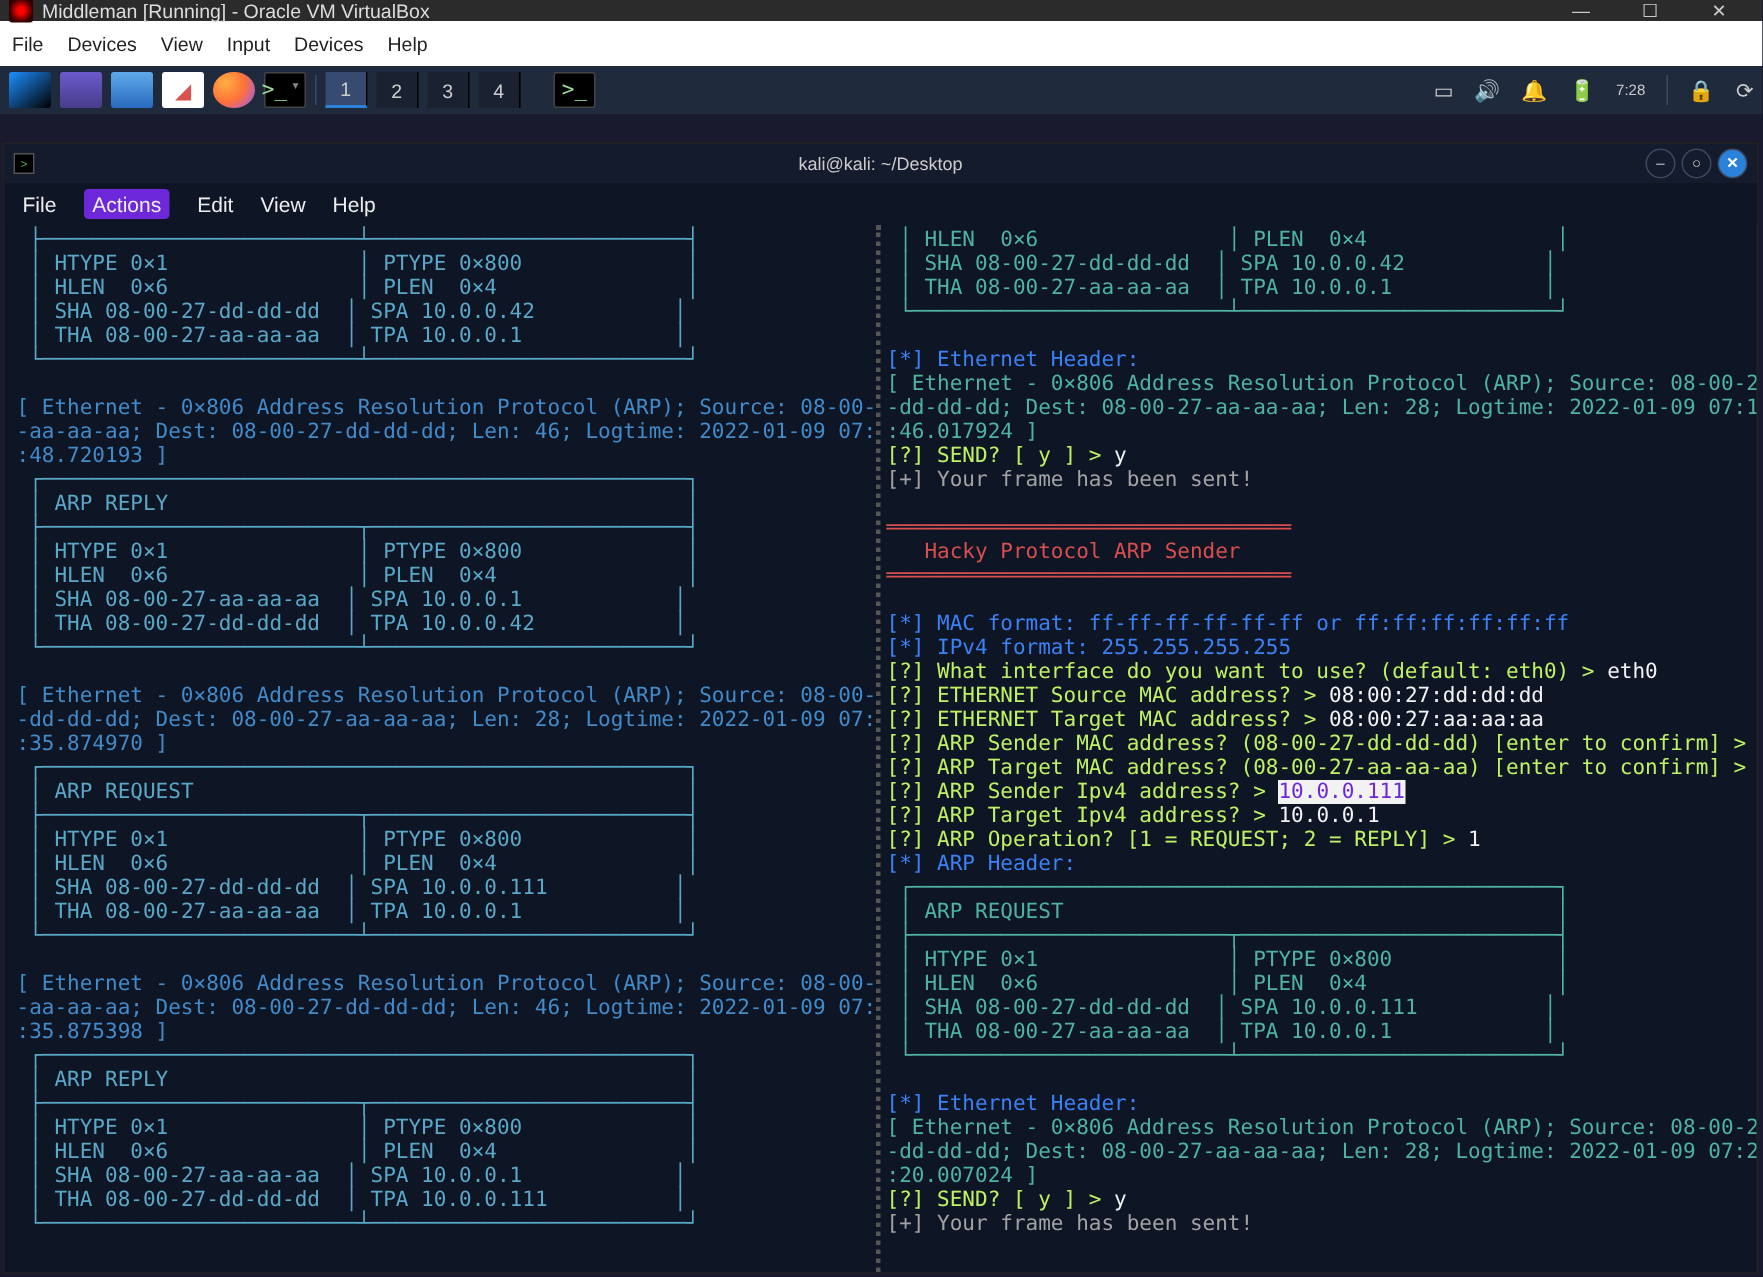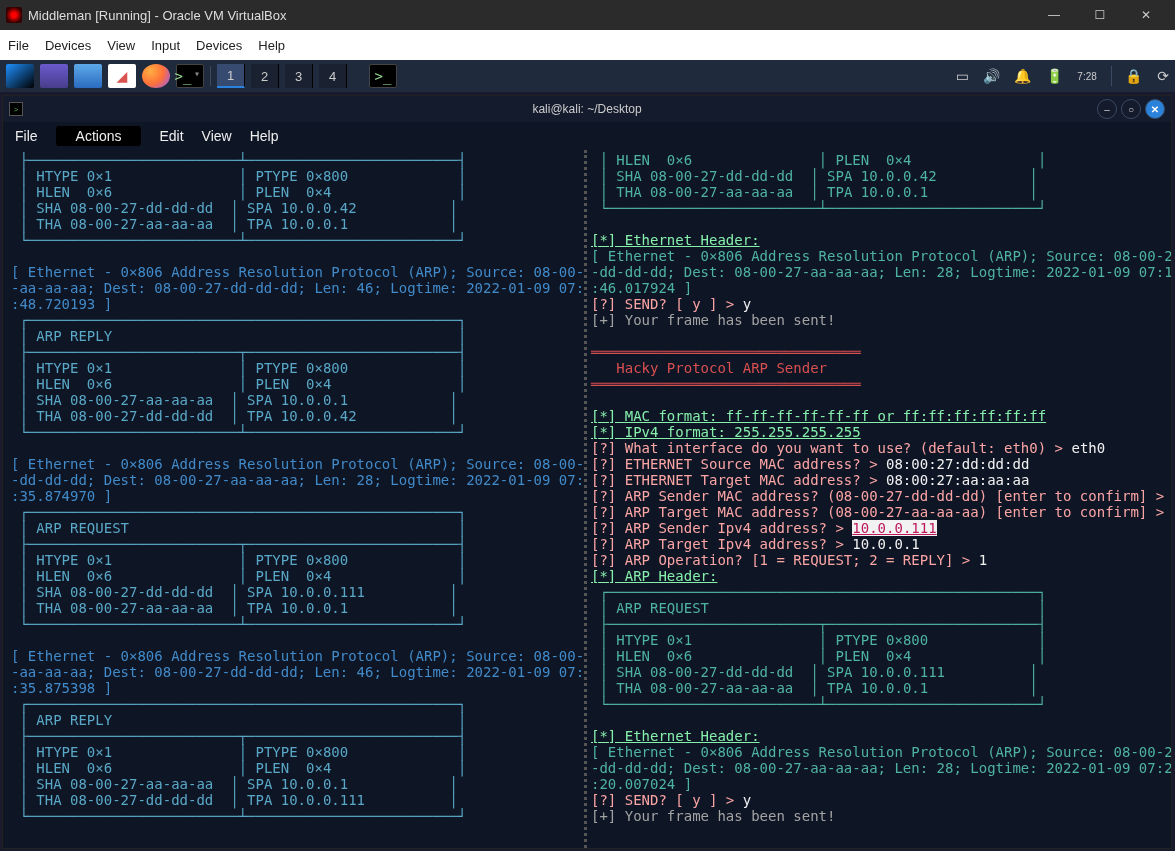--- a/index.html
+++ b/index.html
@@ -1,18 +1,18 @@
 <!DOCTYPE html>
 <html><head>
 <meta charset="utf-8">
 <style>
   * { margin:0; padding:0; box-sizing:border-box; }
   body { width:1175px; height:851px; background:#1a1a2e; font-family:sans-serif; overflow:hidden; }
   
-  .vb-title { height:30px; background:#2b2b2b; display:flex; align-items:center; padding:0 6px; color:#ddd; font-size:13px; }
+  .vb-title { height:14px; background:#2b2b2b; display:flex; align-items:center; padding:0 6px; color:#ddd; font-size:13px; }
   .vb-logo { width:16px; height:16px; background:radial-gradient(circle,#f00 20%,#300 70%); border-radius:2px; margin-right:6px; }
   .vb-title-text { flex:1; }
   .wincontrols { display:flex; gap:0; }
   .winbtn { width:46px; height:30px; display:flex; align-items:center; justify-content:center; color:#ccc; font-size:12px; }
   .vb-menu { height:30px; background:#fff; display:flex; align-items:center; padding:0 8px; gap:16px; color:#222; font-size:13px; }
   
   .panel { height:32px; background:#1f2a3d; display:flex; align-items:center; padding:0 6px; gap:6px; color:#ddd; font-size:13px; }
   .p-icon { width:28px; height:24px; display:flex; align-items:center; justify-content:center; border-radius:2px; font-size:14px; }
   .kali { background:linear-gradient(140deg,#1e90ff,#000); }
   .purple { background:linear-gradient(#6a5acd,#483d8b); }
@@ -32,34 +32,34 @@
   
   .termwin { position:absolute; left:2px; top:95px; width:1170px; height:754px; background:#0e1525; border:1px solid #222; }
   .termwin-title { height:26px; background:#141b2d; display:flex; align-items:center; padding:0 6px; color:#ccc; font-size:12px; }
   .tw-icon { width:14px; height:14px; background:#000; border:1px solid #555; margin-right:8px; display:flex; align-items:center; justify-content:center; color:#5a5; font-size:8px; }
   .tw-spacer { flex:1; }
   .tw-title { position:absolute; left:50%; transform:translateX(-50%); font-weight:normal; }
   .tw-btns { display:flex; gap:4px; }
   .tw-btn { width:20px; height:20px; border-radius:50%; border:1px solid #3a4a63; display:flex; align-items:center; justify-content:center; font-size:10px; color:#ccc; }
   .tw-btn.close { background:#2a82da; color:#fff; font-weight:bold; }
   .termwin-menu { height:28px; display:flex; align-items:center; padding:0 12px; gap:18px; color:#eee; font-size:14px; background:#0e1525; }
-  .termwin-menu span.hl { background:#000000; padding:2px 20px; border-radius:3px; }
+  .termwin-menu span.hl { background:#6d28d9; padding:2px 6px; border-radius:3px; }
   
   .termbody { padding:0; color:#ddd; font-family:"DejaVu Sans Mono","Menlo","Consolas",monospace; font-size:14px; line-height:16px; white-space:pre; display:flex; height:calc(100% - 54px); }
   .pane { width:50%; padding:2px 4px; overflow:hidden; }
   .pane.left { border-right:3px dotted #555; padding-left:8px; }
   .c-cyan { color:#5aa8c7; }
   .c-blue { color:#428bca; }
   .c-teal { color:#4fb3a3; }
-  .c-yel  { color:#86efac;text-decoration:underline; }
-  .c-or   { color:#fca5a5; }
+  .c-yel  { color:#3b82f6; }
+  .c-or   { color:#bef264; }
   .c-red  { color:#d94f4f; }
   .c-grn  { color:#a3a3a3; }
   .c-wh   { color:#f2f2f2; }
-  .hlw    { background:#f2f2f2; color:#be185d;text-decoration:underline; }
+  .hlw    { background:#f2f2f2; color:#6d28d9; }
 </style>
 </head>
 <body>
 
 <div class="vb-title">
   <div class="vb-logo"></div>
   <div class="vb-title-text">Middleman [Running] - Oracle VM VirtualBox</div>
   <div class="wincontrols">
     <div class="winbtn">—</div>
     <div class="winbtn">☐</div>

